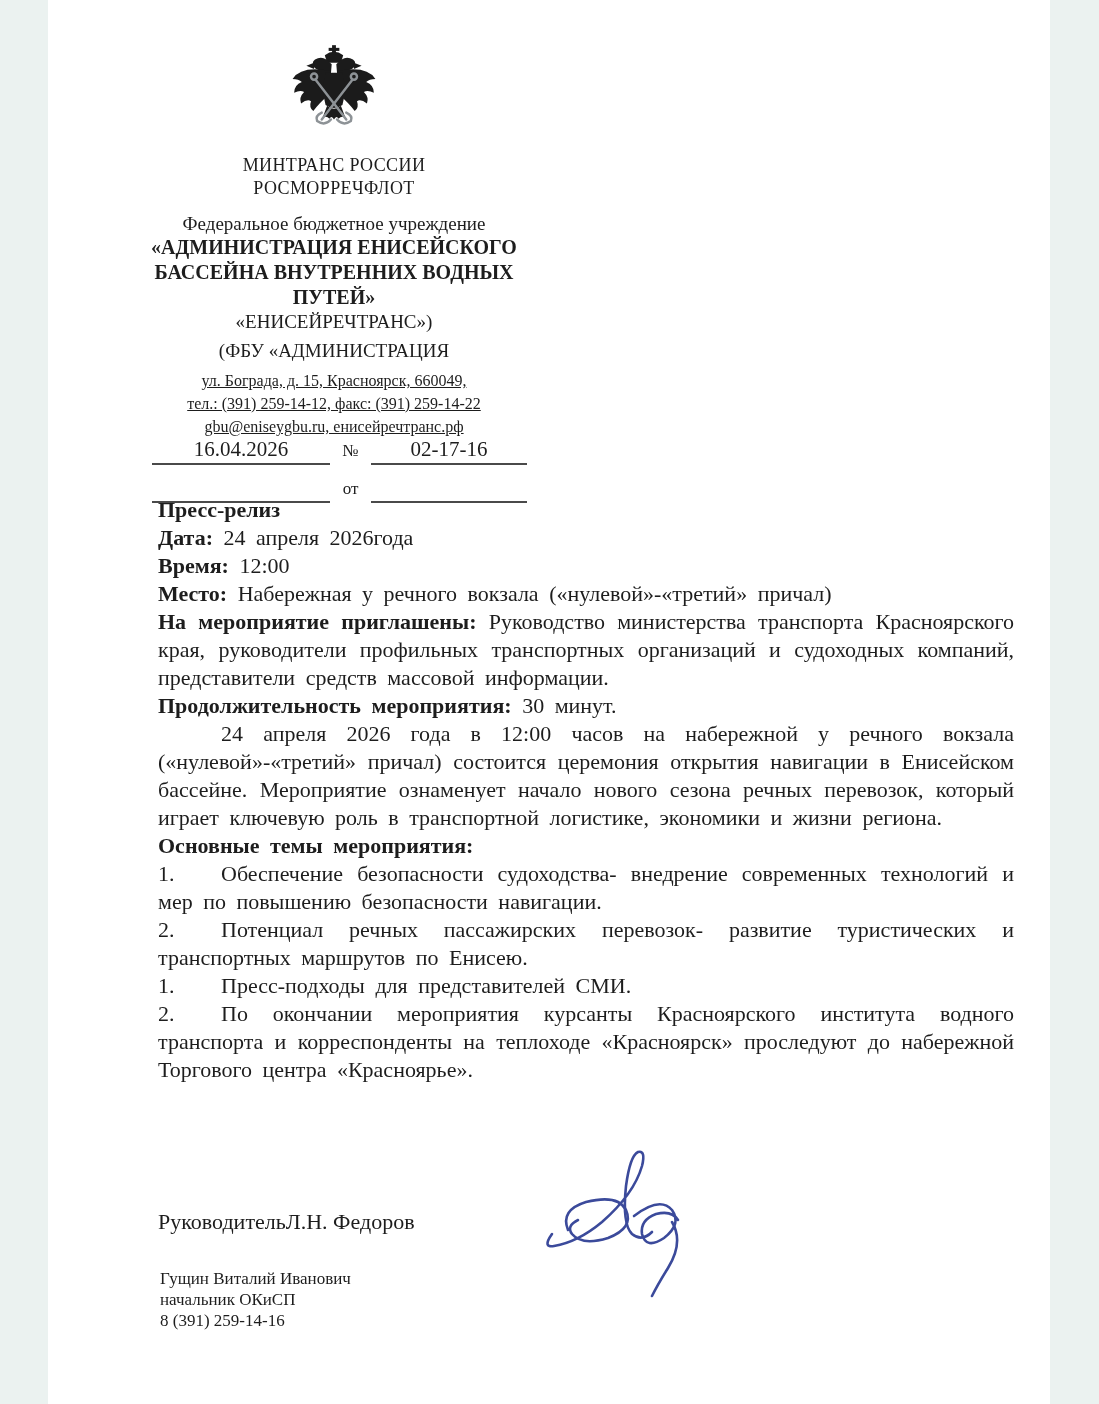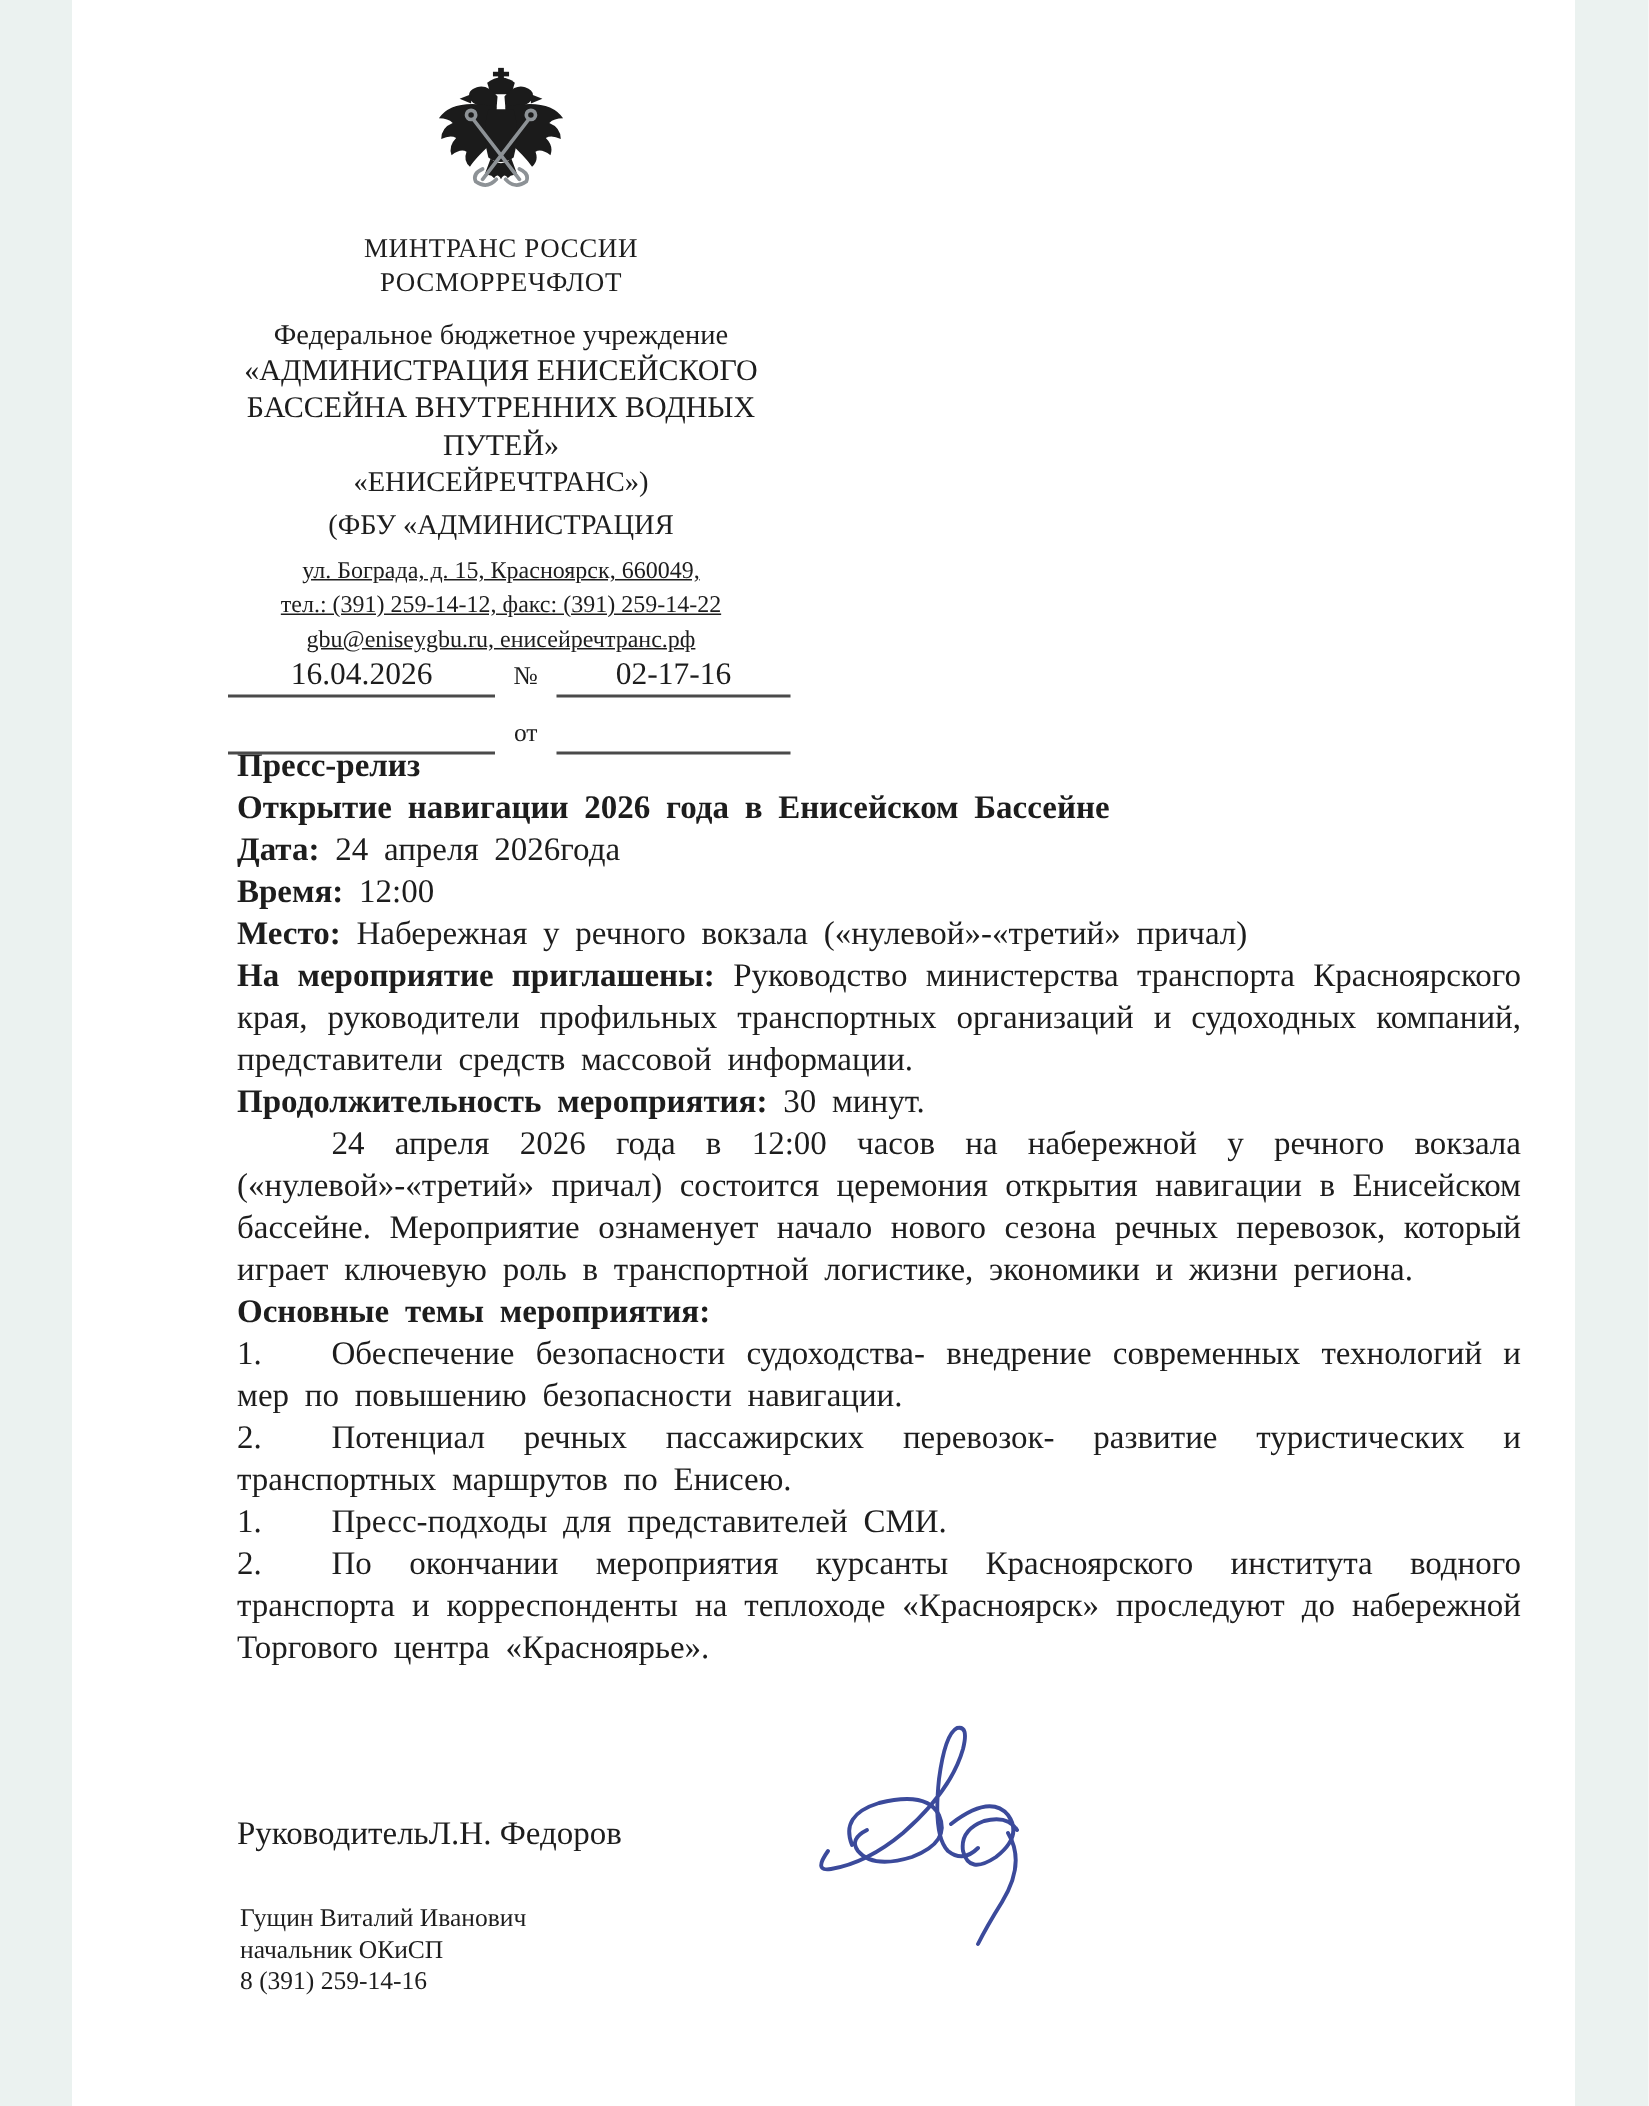--- a/index.html
+++ b/index.html
@@ -16,21 +16,21 @@
   .band-right{right:0;width:49px;}
 
   
   .letterhead{
     position:absolute;left:140px;top:45px;width:388px;
     text-align:center;
   }
   .emblem{display:block;margin:0 auto;}
   .ministry{font-size:18px;line-height:23px;margin-top:9px;letter-spacing:.4px;}
   .org-type{font-size:19px;line-height:22px;margin-top:13px;}
-  .org-name{font-size:20px;line-height:25px;font-weight:normal;}
+  .org-name{font-size:20px;line-height:25px;font-weight:bold;}
   .org-short{font-size:19px;line-height:23px;margin-top:6px;}
   .address{font-size:16px;line-height:23px;margin-top:7px;text-decoration:underline;}
 
   
   .meta{position:absolute;left:152px;top:437px;width:375px;}
   .meta-row{display:flex;align-items:flex-end;}
   .meta-row.second{margin-top:12px;}
   .meta-cell{
     border-bottom:2px solid #4a4a4a;
     text-align:center;font-size:21px;line-height:24px;padding-bottom:2px;
@@ -121,21 +121,20 @@
   </div>
   <div class="meta-row second">
     <div class="meta-cell w1"></div>
     <div class="meta-label">от</div>
     <div class="meta-cell w2"></div>
   </div>
 </div>
 
 <div class="body-block">
   <p class="b">Пресс-релиз</p>
-  <p class="b">Открытие навигации 2026 года в Енисейском Бассейне</p>
 
   <p><span class="b">Дата:</span><span> 24 апреля 2026года</span></p>
   <p><span class="b">Время:</span><span> 12:00</span></p>
   <p><span class="b">Место:</span><span> Набережная у речного вокзала («нулевой»-«третий» причал)</span></p>
 
   <p><span class="b">На мероприятие приглашены:</span><span> Руководство министерства транспорта Красноярского края, руководители профильных транспортных организаций и судоходных компаний, представители средств массовой информации.</span></p>
 
   <p><span class="b">Продолжительность мероприятия:</span><span> 30 минут.</span></p>
 
   <p class="indented">24 апреля 2026 года в 12:00 часов на набережной у речного вокзала («нулевой»-«третий» причал) состоится церемония открытия навигации в Енисейском бассейне. Мероприятие ознаменует начало нового сезона речных перевозок, который играет ключевую роль в транспортной логистике, экономики и жизни региона.</p>

